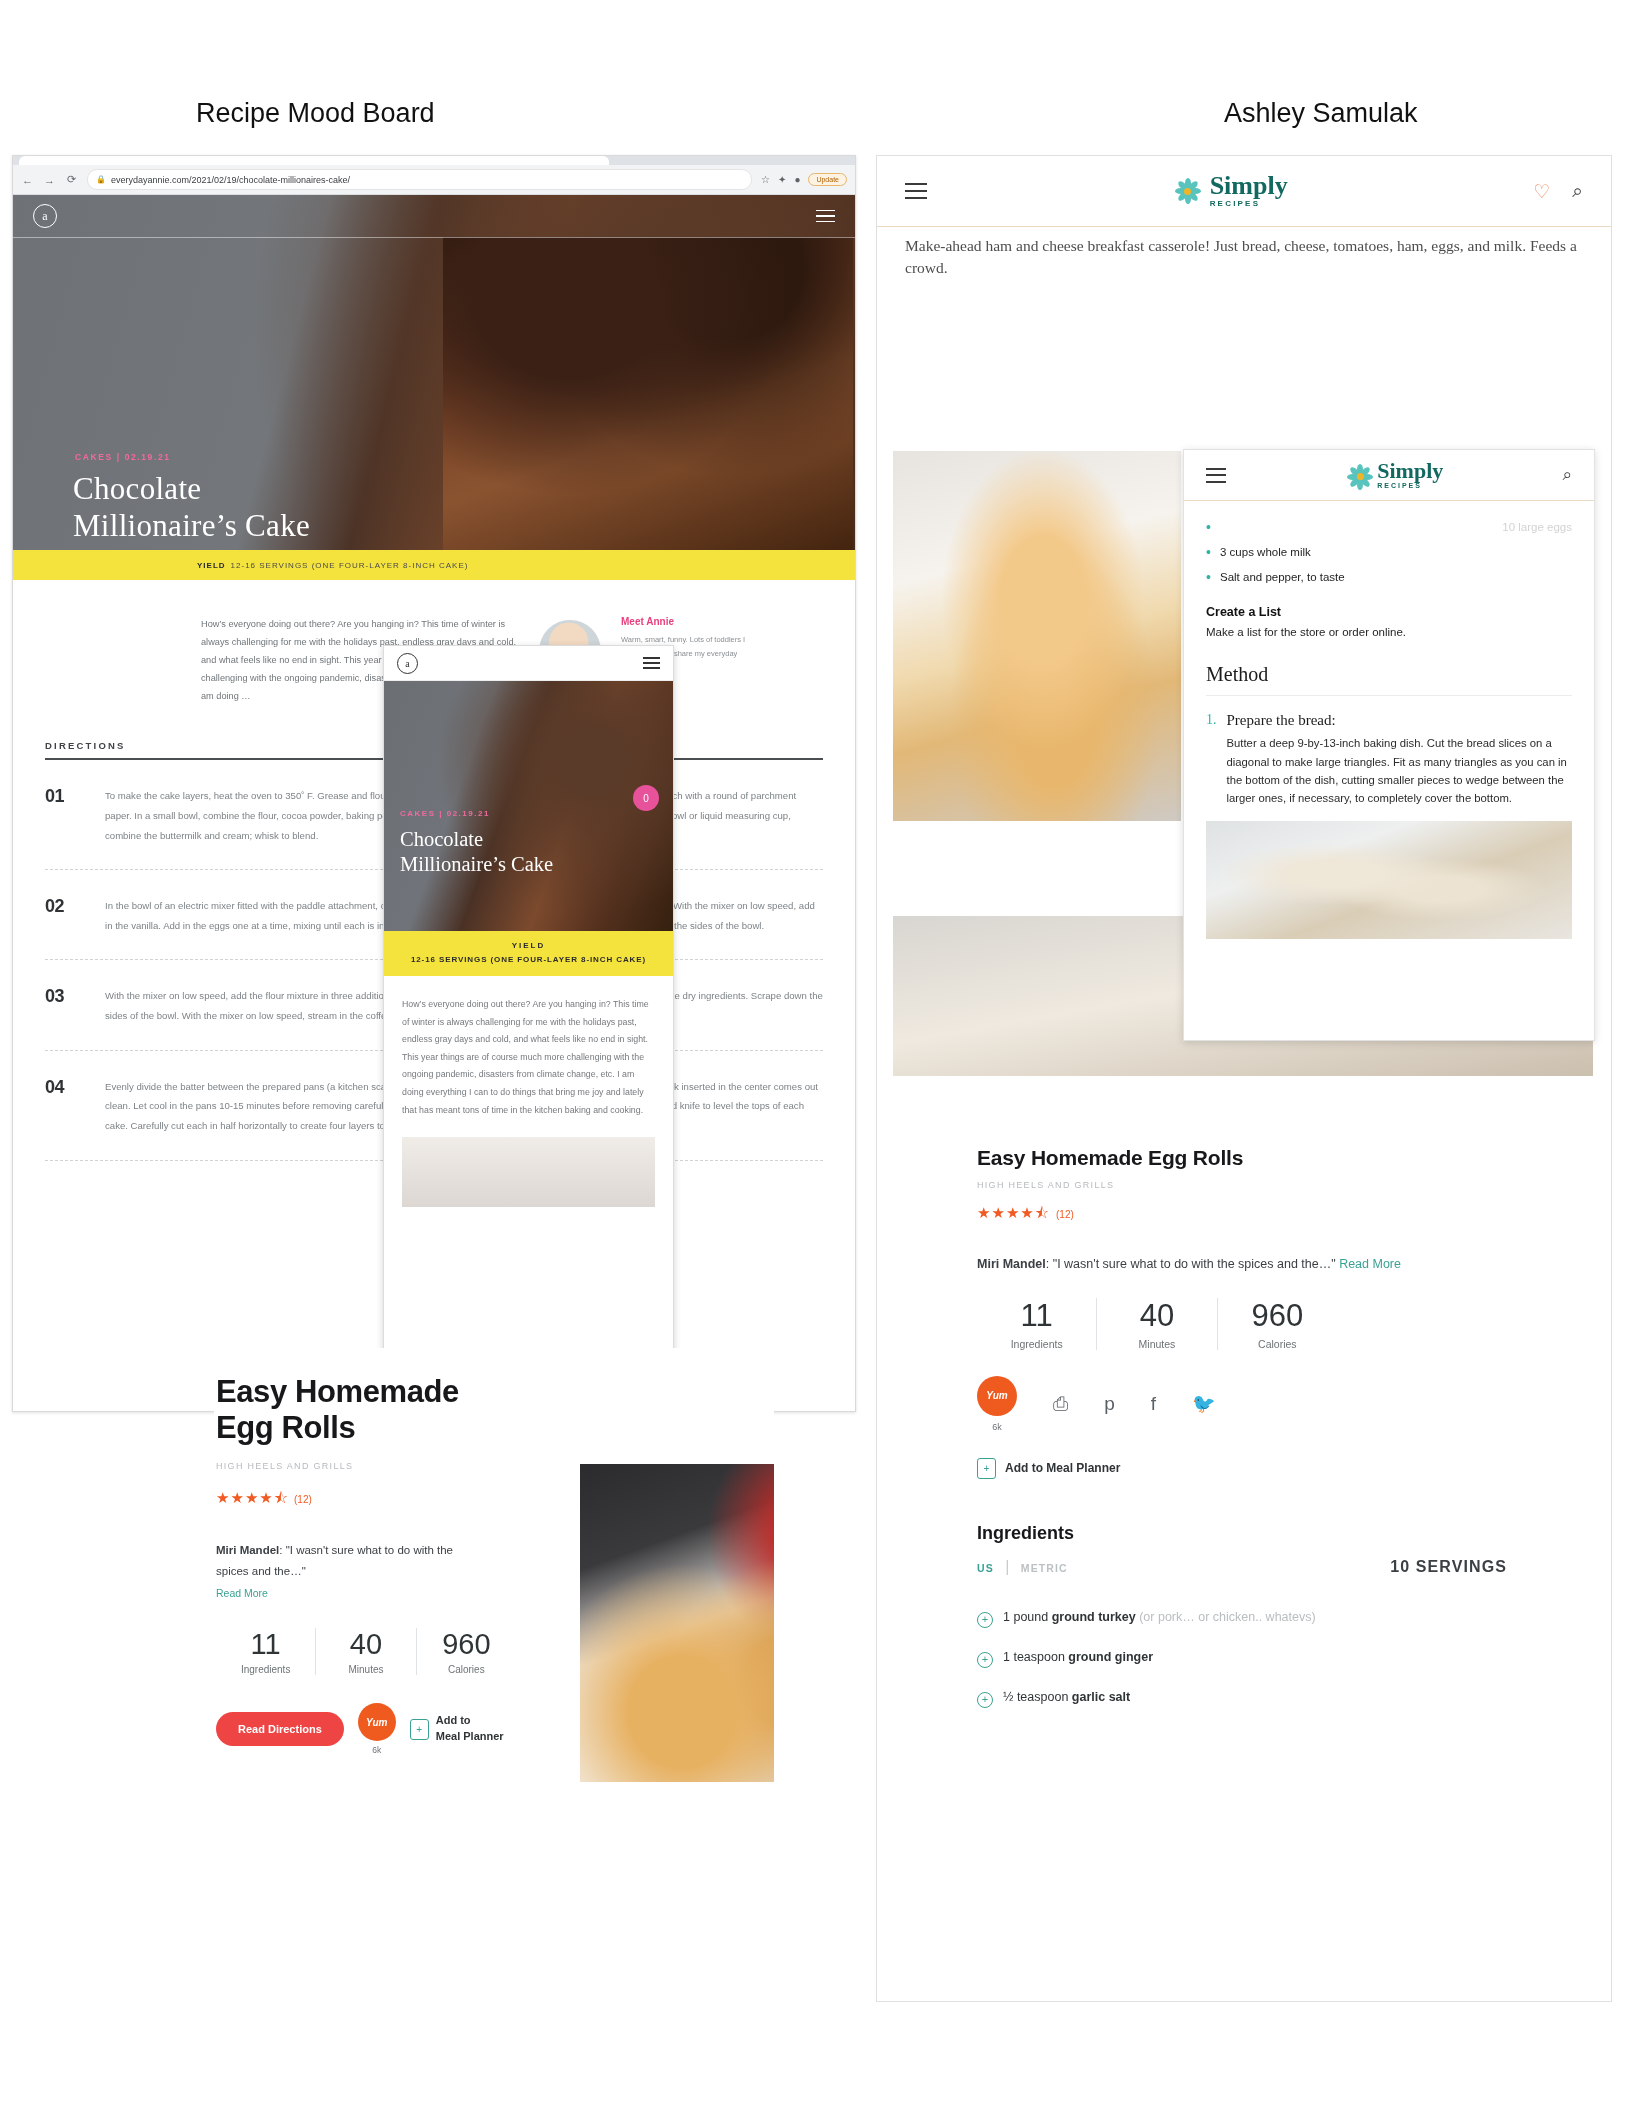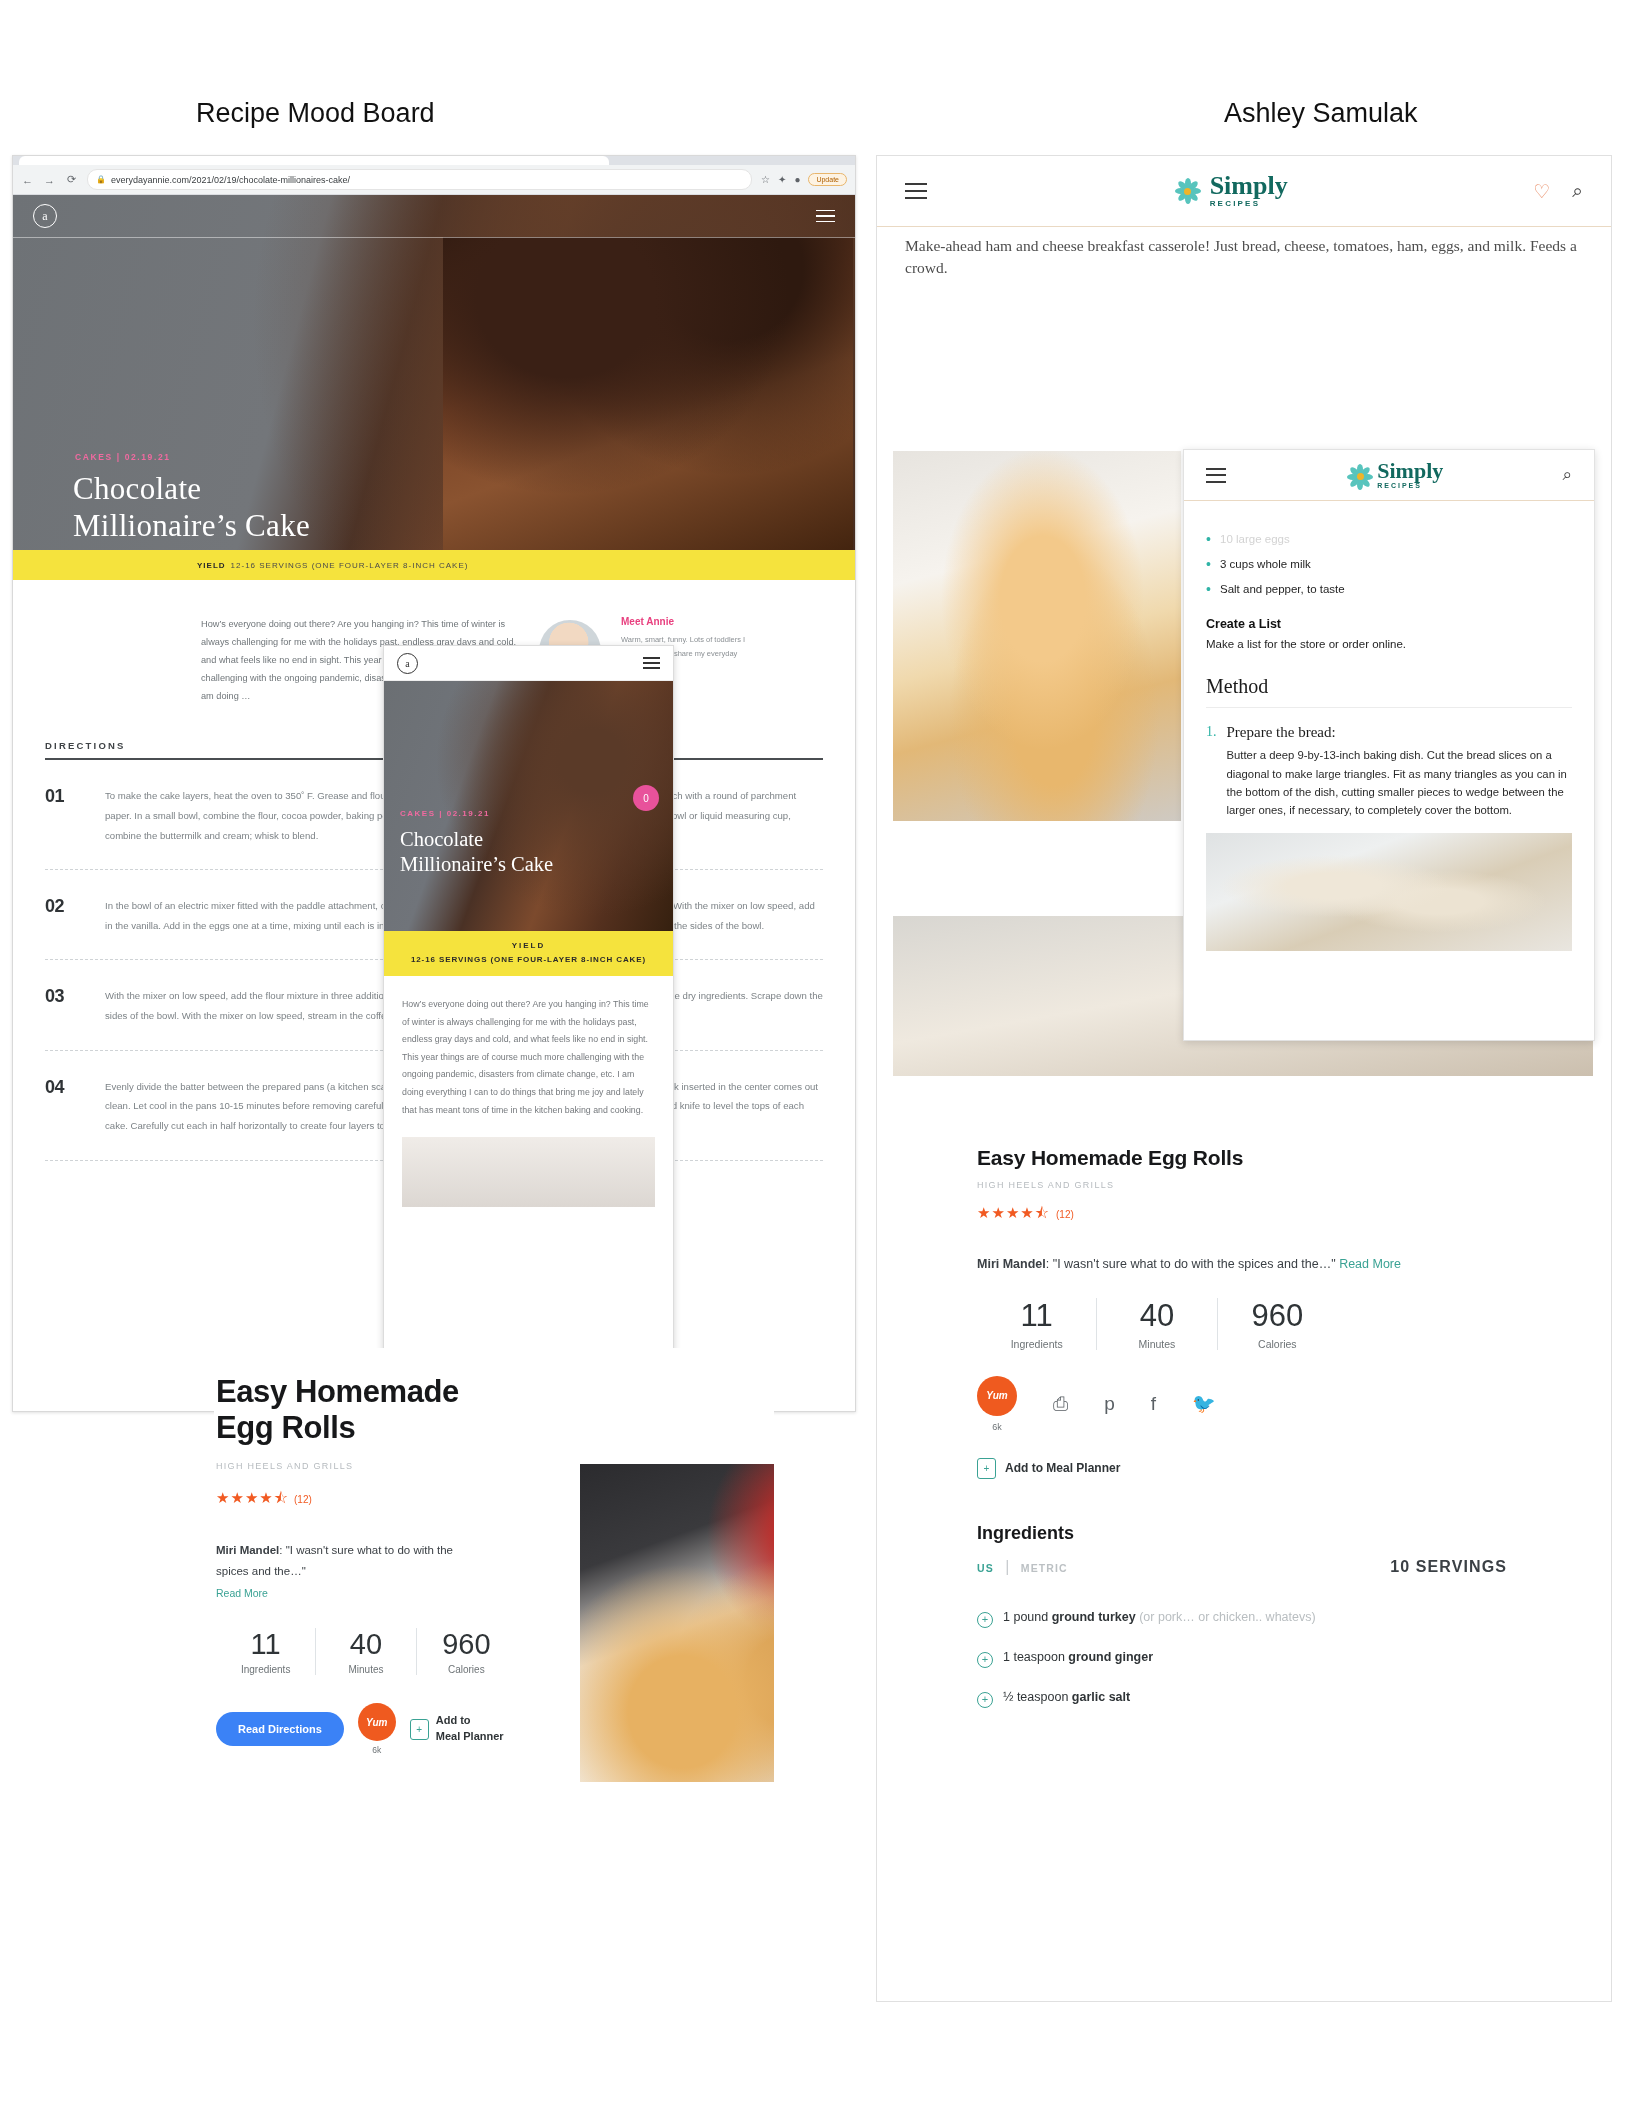--- a/index.html
+++ b/index.html
@@ -86,21 +86,21 @@
   #eggleft .stars .c{color:#f15a22;font-size:10px;}
   #eggleft .quote{margin:28px 0 0 2px;width:248px;font-size:11.5px;line-height:1.85;color:#3b4045;}
   #eggleft .quote b{font-weight:bold;}
   #eggleft .rm{color:#3aa294;font-size:10.5px;margin-top:2px;display:inline-block;}
   #eggleft .stats{margin:24px 0 0 2px;display:flex;width:300px;}
   #eggleft .stat{flex:1;text-align:center;border-left:1px solid #dfe3e6;}
   #eggleft .stat:first-child{border-left:none;}
   #eggleft .stat .v{font-size:29px;color:#2f3437;font-weight:300;}
   #eggleft .stat .l{font-size:10px;color:#6d7376;margin-top:3px;}
   #eggleft .actions{margin:28px 0 0 2px;display:flex;align-items:center;gap:14px;}
-  #eggleft .btn-read{background:#3b82f6;color:#fff;border-radius:20px;padding:11px 22px;font-size:11px;font-weight:bold;}
+  #eggleft .btn-read{background:#ef4444;color:#fff;border-radius:20px;padding:11px 22px;font-size:11px;font-weight:bold;}
   #eggleft .yum{width:38px;height:38px;border-radius:50%;background:#ef5a1f;color:#fff;font-size:10px;font-weight:bold;display:flex;align-items:center;justify-content:center;font-style:italic;}
   #eggleft .amp{display:flex;align-items:center;gap:7px;}
   #eggleft .ampbox{width:17px;height:19px;border:1.6px solid #3aa294;border-radius:3px;color:#3aa294;font-size:10px;display:flex;align-items:center;justify-content:center;}
   #eggleft .amptxt{font-size:11px;font-weight:bold;color:#2f3437;line-height:1.45;}
   #eggleft .eggimg{position:absolute;left:366px;top:116px;width:340px;height:318px;background:
       radial-gradient(ellipse at 30% 78%,#e7b162 0 16%,rgba(231,177,98,0) 42%),
       radial-gradient(ellipse at 62% 68%,#d8a055 0 15%,rgba(216,160,85,0) 40%),
       radial-gradient(ellipse at 72% 22%,#c02a27 0 13%,rgba(192,42,39,0) 34%),
       linear-gradient(160deg,#2b2b2e 0%,#3a3a3d 24%,#efeae4 46%,#f4f1ec 74%,#d8d4cf 100%);}
 
@@ -133,21 +133,21 @@
       linear-gradient(165deg,#e7e4df 0%,#f6f3ee 30%,#f0d9ad 52%,#e2b877 68%,#cfcac3 100%);}
   #simply .fade{position:absolute;left:16px;top:760px;width:700px;height:160px;background:linear-gradient(170deg,#d8d6d1,#efe9df 45%,#cbbfae);}
 
   
   #srmob{position:absolute;left:306px;top:293px;width:410px;height:590px;background:#fff;border:1px solid #e2e2e2;box-shadow:0 2px 8px rgba(0,0,0,.14);}
   #srmob .m-head{height:50px;display:flex;align-items:center;justify-content:space-between;padding:0 22px;border-bottom:1px solid #ead9c3;}
   #srmob .m-burger span{display:block;width:20px;height:2px;background:#3a3a3a;margin:4.5px 0;}
   #srmob .ing{padding:4px 22px 0;}
   #srmob .ing li{list-style:none;font-size:11.5px;color:#1f1f1f;margin:13px 0;position:relative;padding-left:14px;}
   #srmob .ing li:before{content:"•";position:absolute;left:0;color:#2fb3a6;font-size:14px;line-height:.9;}
-  #srmob .ing li.cut{color:#d3d3d3;margin-top:12px;}
+  #srmob .ing li.cut{color:#d3d3d3;margin-top:0;text-align:right;}
   #srmob .cl-h{margin:22px 22px 0;font-size:12.5px;font-weight:bold;color:#111;}
   #srmob .cl-p{margin:5px 22px 0;font-size:11.5px;line-height:1.5;color:#1f1f1f;}
   #srmob .addbtn{margin:14px 22px 0;background:#b34418;color:#fff;font-size:10px;font-weight:bold;letter-spacing:1.1px;padding:12px 0;display:flex;align-items:center;justify-content:center;gap:9px;}
   #srmob .mbox{width:12px;height:14px;border:1.4px solid #fff;border-radius:2px;}
   #srmob .meth{margin:22px 22px 0;font-family:"Liberation Serif",serif;font-size:20px;color:#1b1b1b;}
   #srmob .meth-rule{margin:9px 22px 0;height:1px;background:#ececec;}
   #srmob .step1{margin:16px 22px 0;display:flex;gap:10px;}
   #srmob .n1{color:#2fb3a6;font-size:14px;font-family:"Liberation Serif",serif;}
   #srmob .s1h{font-family:"Liberation Serif",serif;font-size:15px;color:#1b1b1b;}
   #srmob .s1p{margin-top:5px;font-size:11.3px;line-height:1.62;color:#2b2b2b;}

